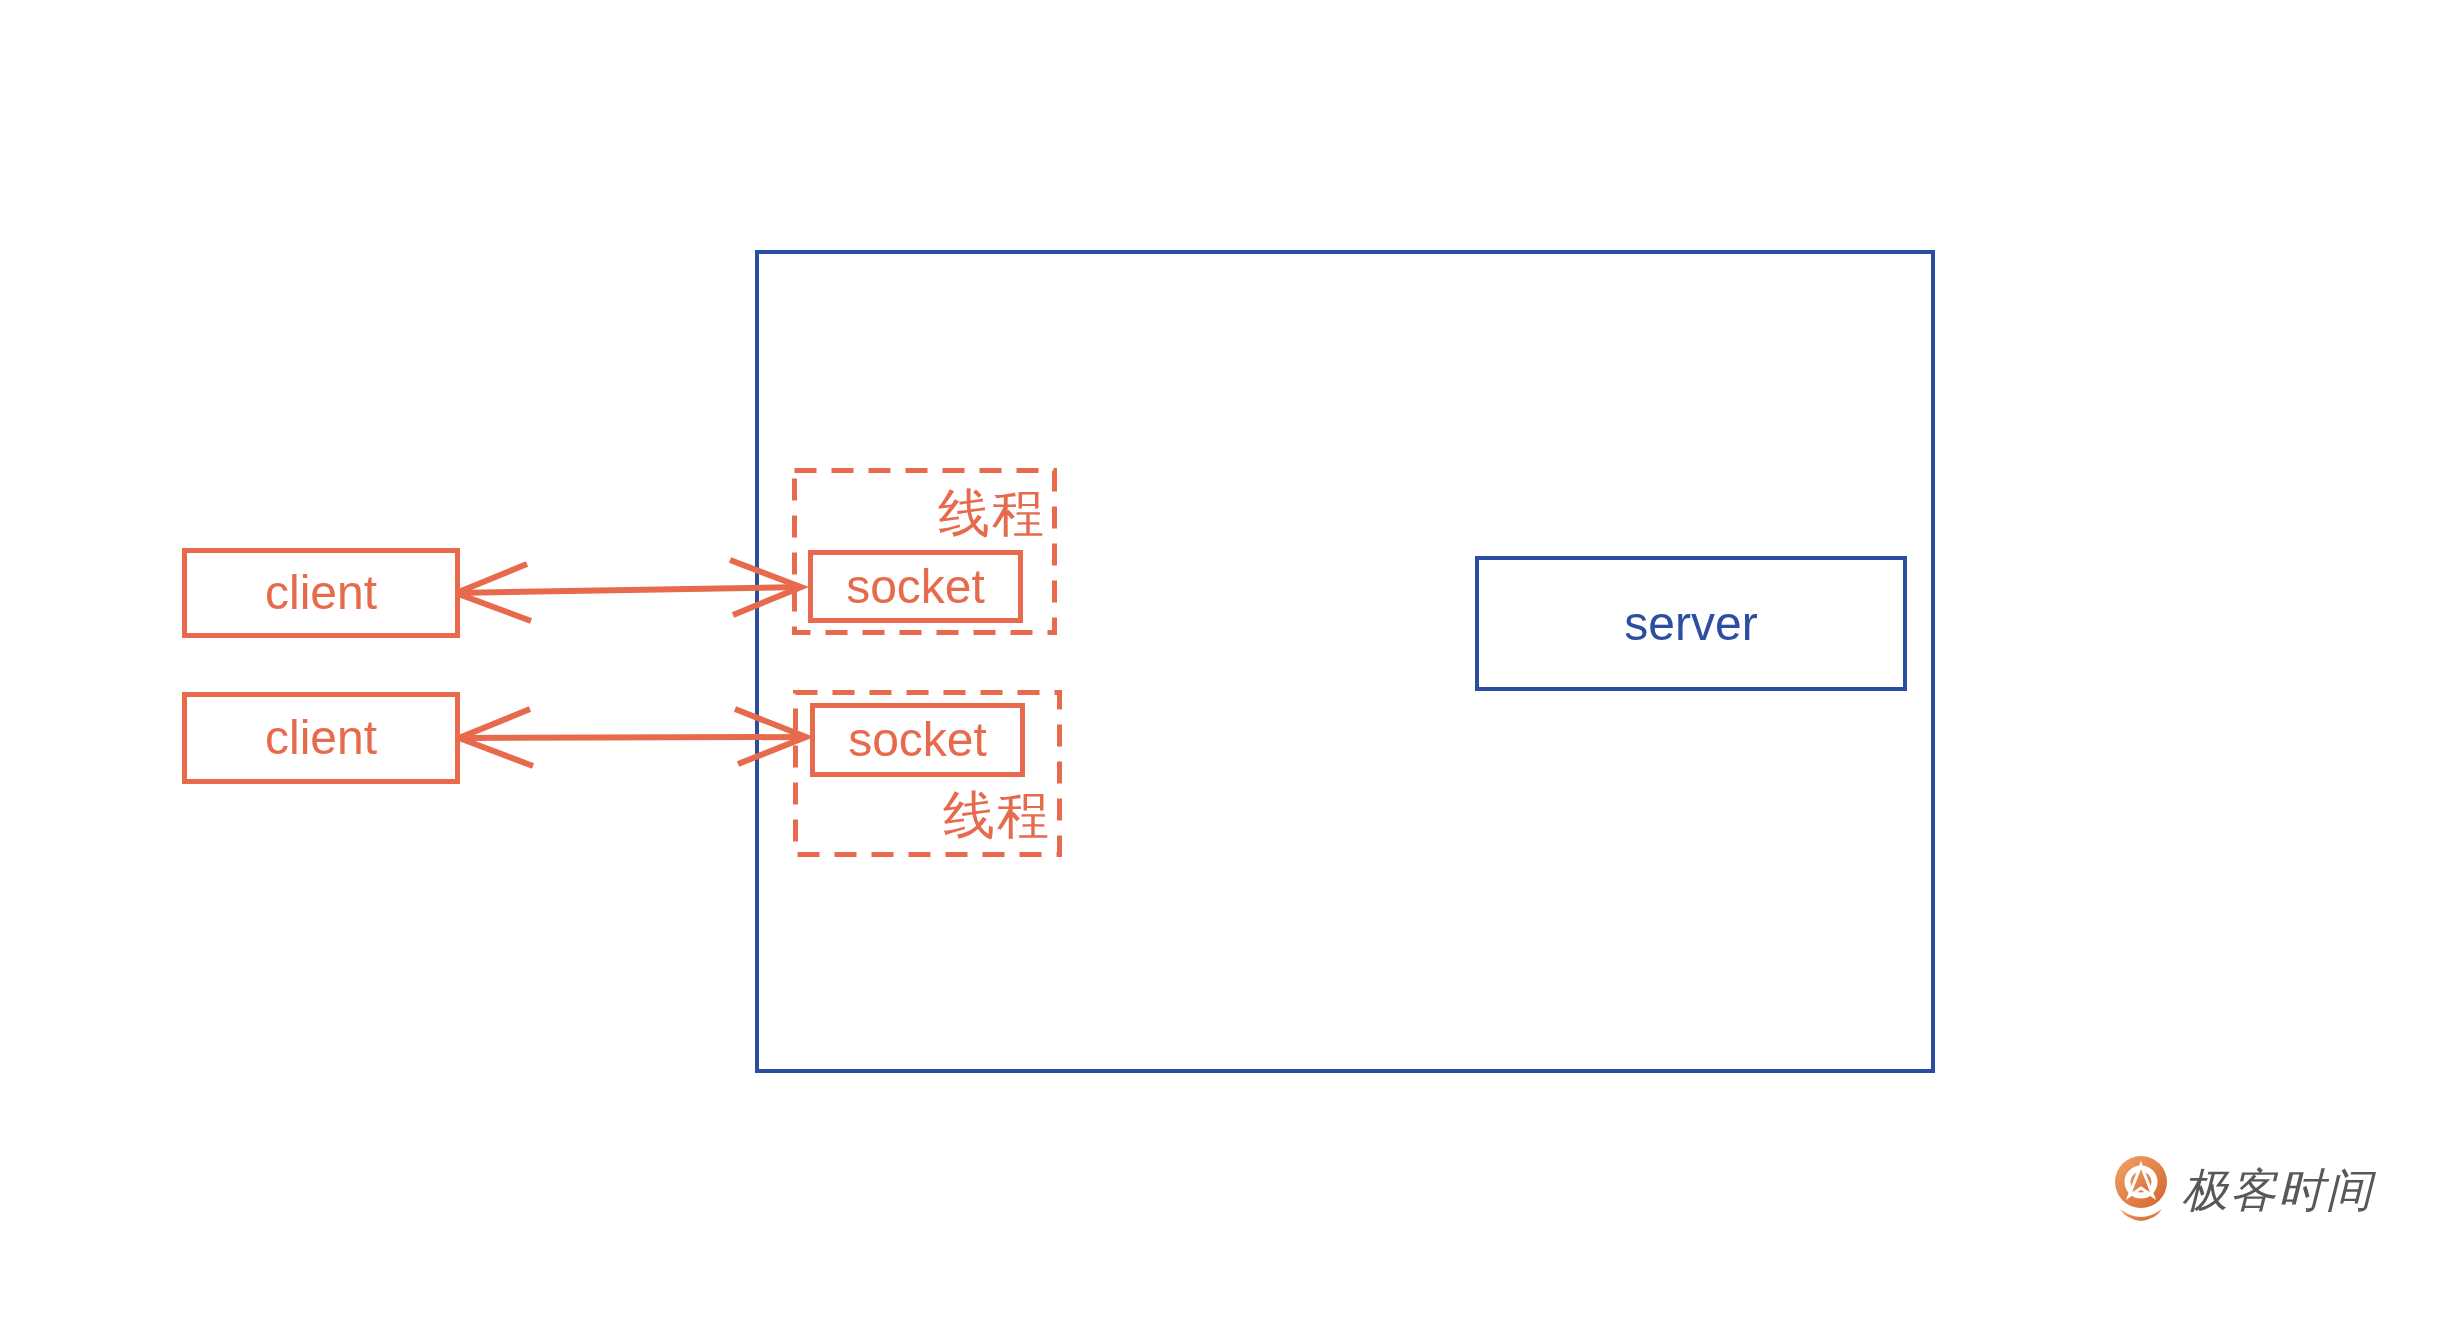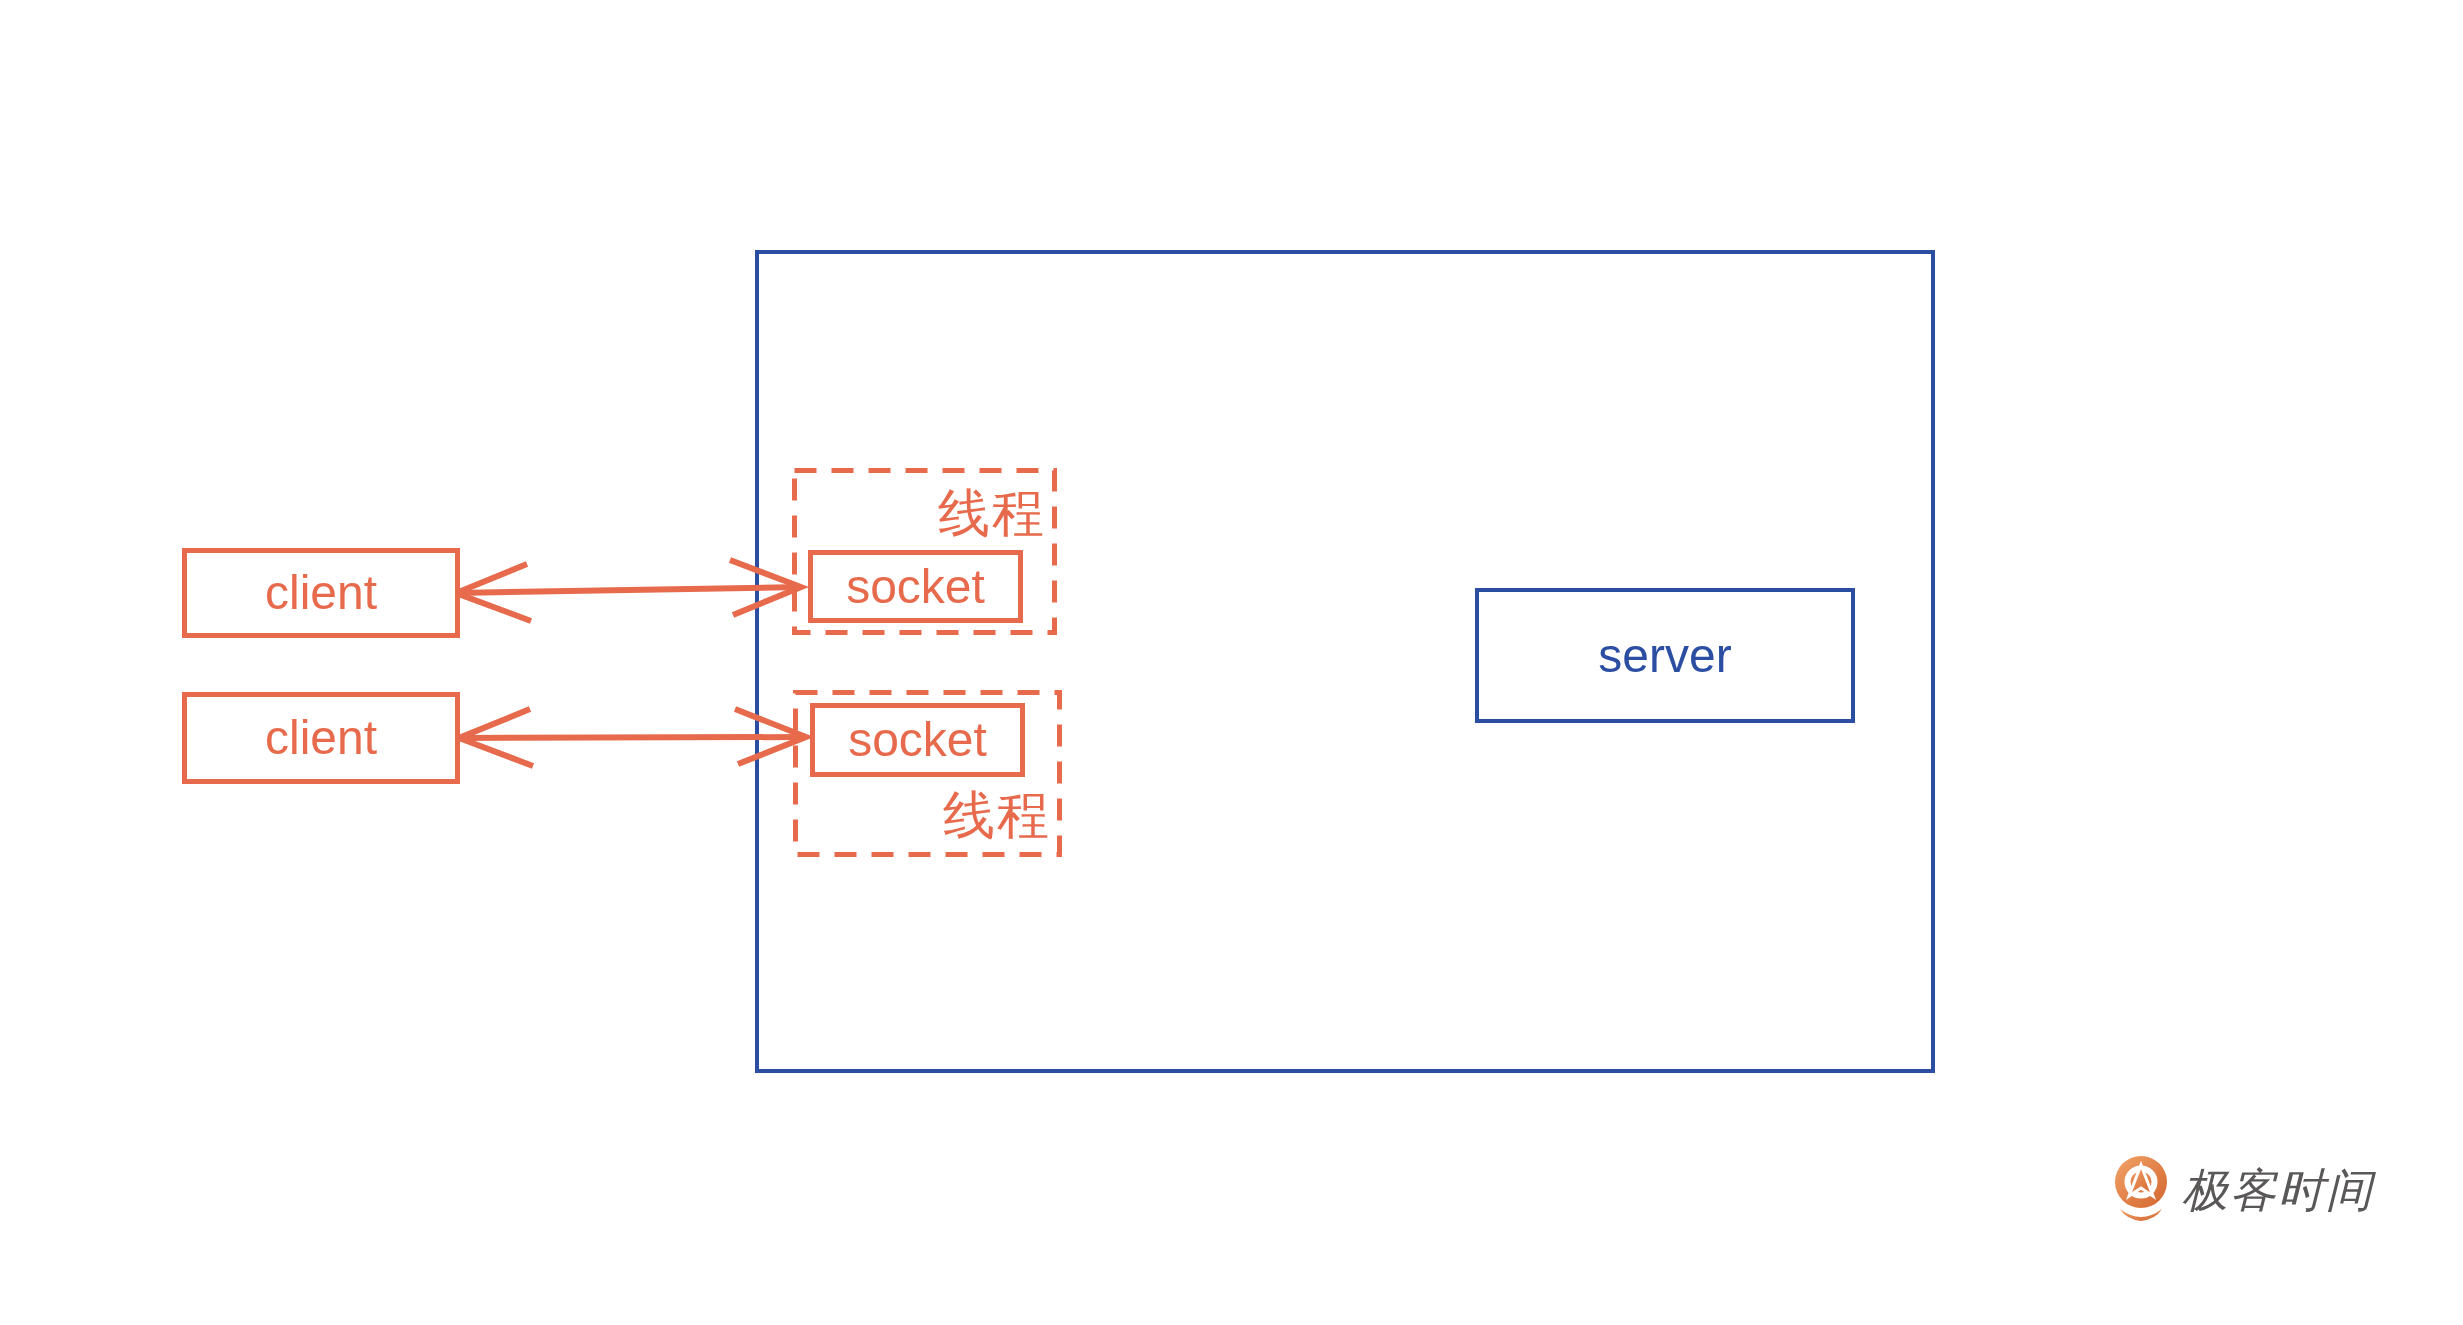--- a/index.html
+++ b/index.html
@@ -38,21 +38,21 @@
     position:absolute;
     box-sizing:border-box;
     left:755px;top:250px;width:1180px;height:823px;
     border:4px solid var(--blue);
     background:transparent;
   }
   .client-1{left:182px;top:548px;width:278px;height:90px;}
   .client-2{left:182px;top:692px;width:278px;height:92px;}
   .socket-1{left:808px;top:550px;width:215px;height:73px;}
   .socket-2{left:810px;top:703px;width:215px;height:74px;}
-  .server-1{left:1475px;top:588px;width:380px;height:135px;}
+  .server-1{left:1475px;top:556px;width:432px;height:135px;}
   .thread-label{
     position:absolute;
     color:var(--orange);
     font-size:52px;line-height:1;
     letter-spacing:2px;
     white-space:nowrap;
   }
   .thread-label-1{left:938px;top:487px;}
   .thread-label-2{left:943px;top:789px;}
   .overlay{

